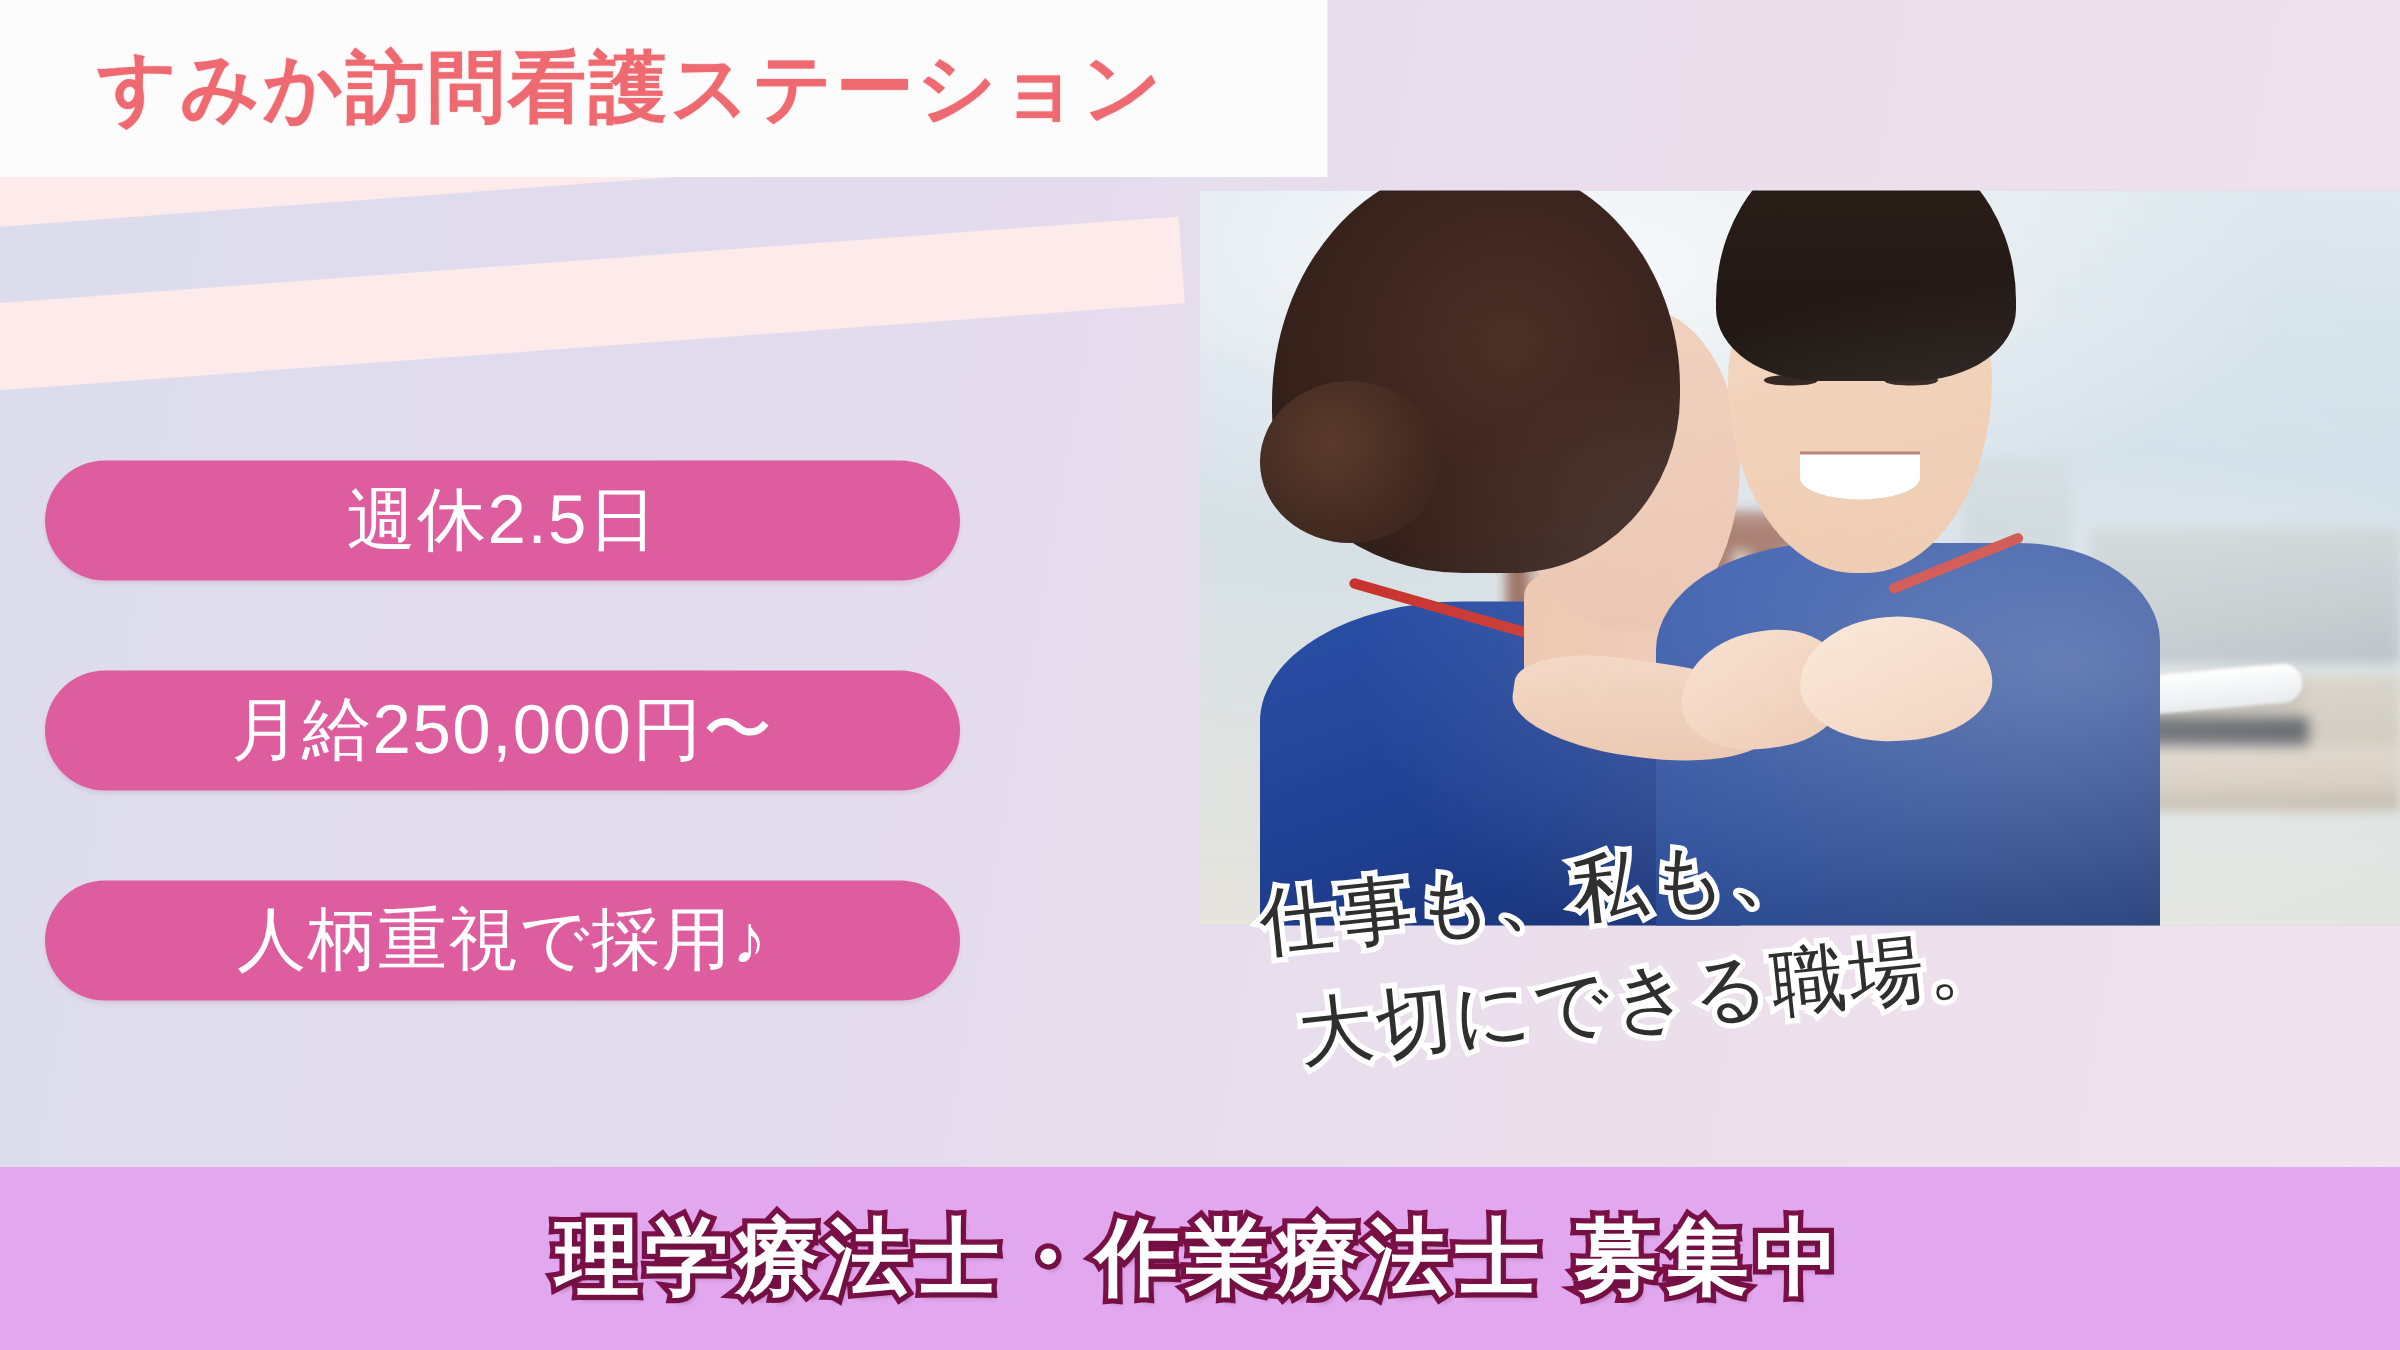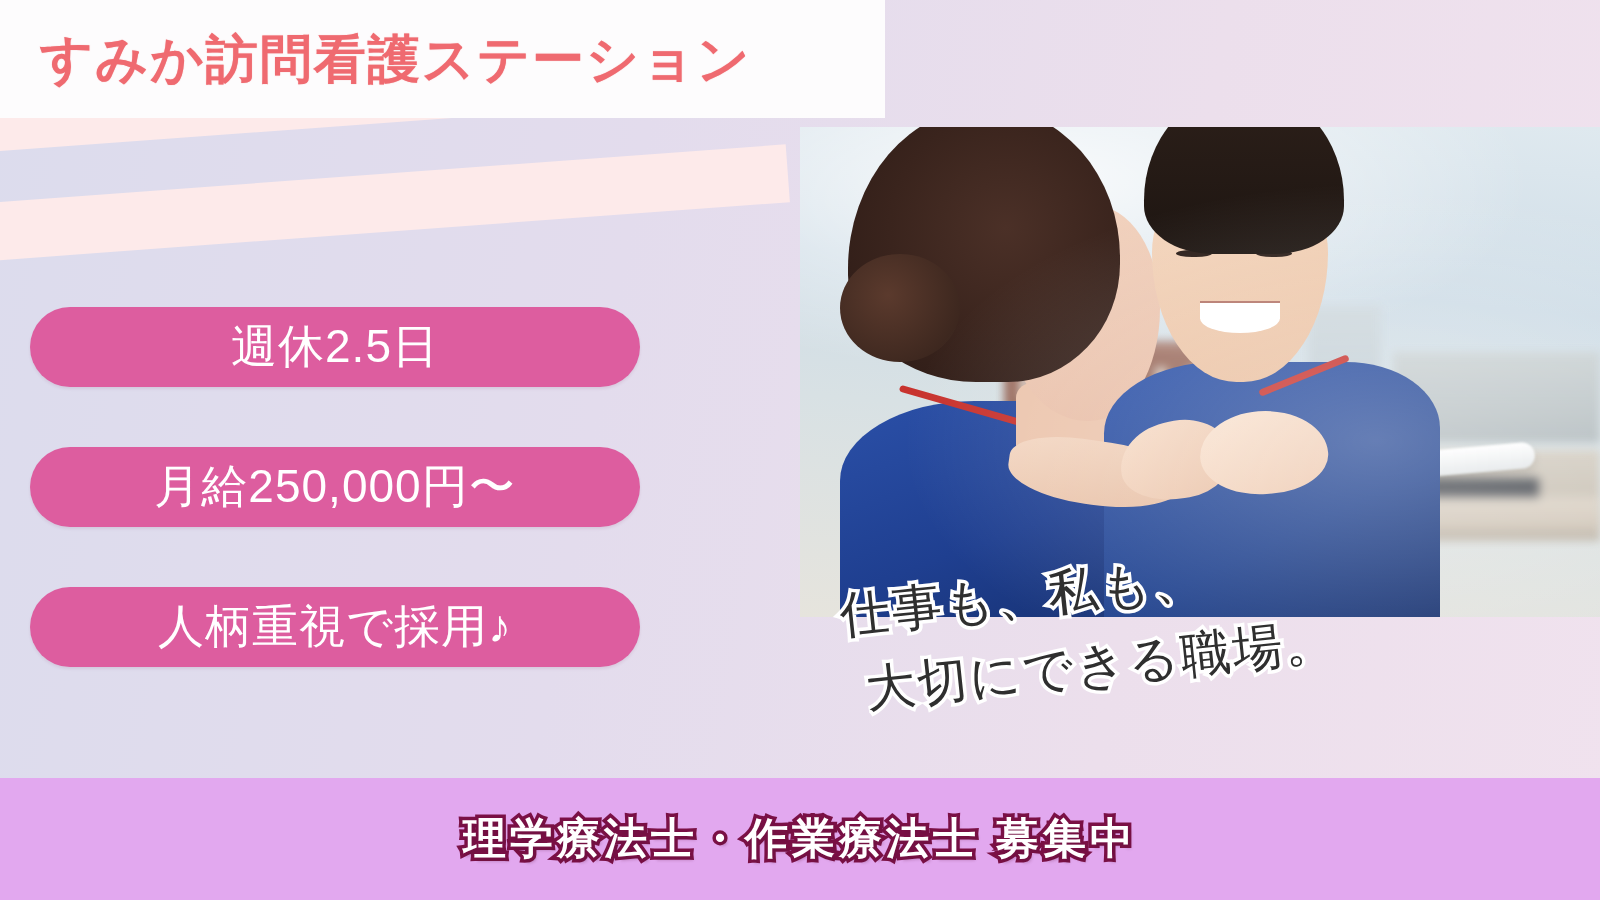--- a/index.html
+++ b/index.html
@@ -43,21 +43,21 @@
   .header-band {
     position: absolute;
     left: 0;
     top: 0;
     width: 885px;
     height: 118px;
     background: #fdfcfd;
   }
   .brand-title {
     position: absolute;
-    left: 40px;
+    left: 65px;
     top: 20px;
     font-size: 52px;
     line-height: 78px;
     font-weight: bold;
     color: #ef6a70;
     letter-spacing: 2px;
     white-space: nowrap;
     text-shadow: 0 0 1px rgba(239,106,112,.6);
   }
 
@@ -267,21 +267,21 @@
     left: 0;
     bottom: 0;
     width: 1600px;
     height: 122px;
     background: #e2a8ef;
     display: flex;
     align-items: center;
     justify-content: center;
   }
   .banner-text {
-    font-size: 43px;
+    font-size: 56px;
     letter-spacing: 4px;
     font-weight: bold;
     color: #ffffff;
     white-space: nowrap;
     -webkit-text-stroke: 7px #7a1045;
     paint-order: stroke fill;
     text-shadow: 3px 4px 3px rgba(90,20,60,.25);
   }
 </style>
 </head>

